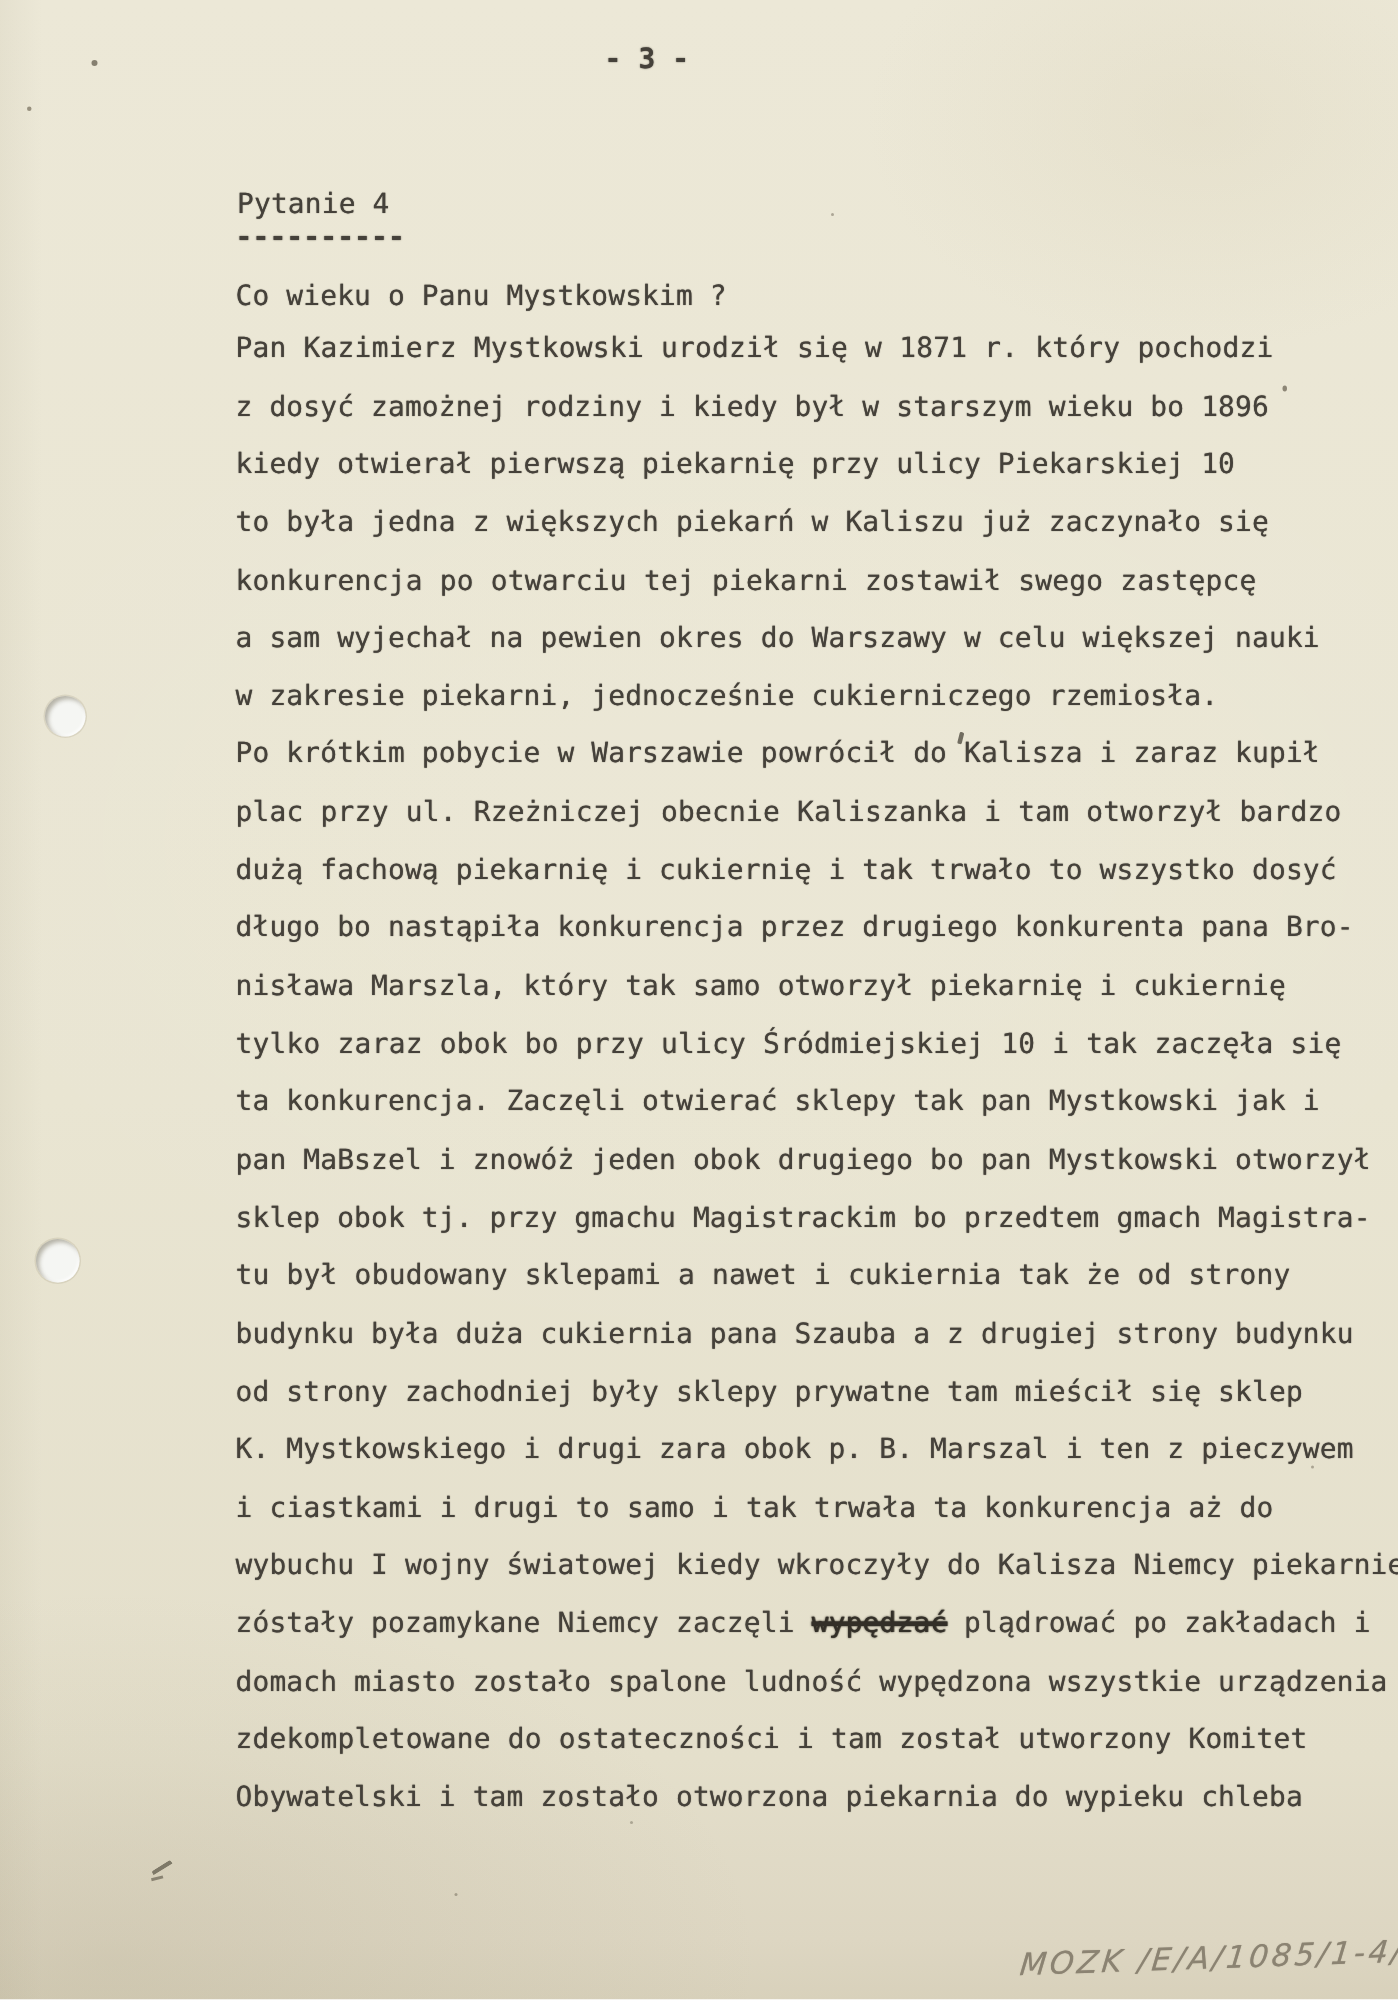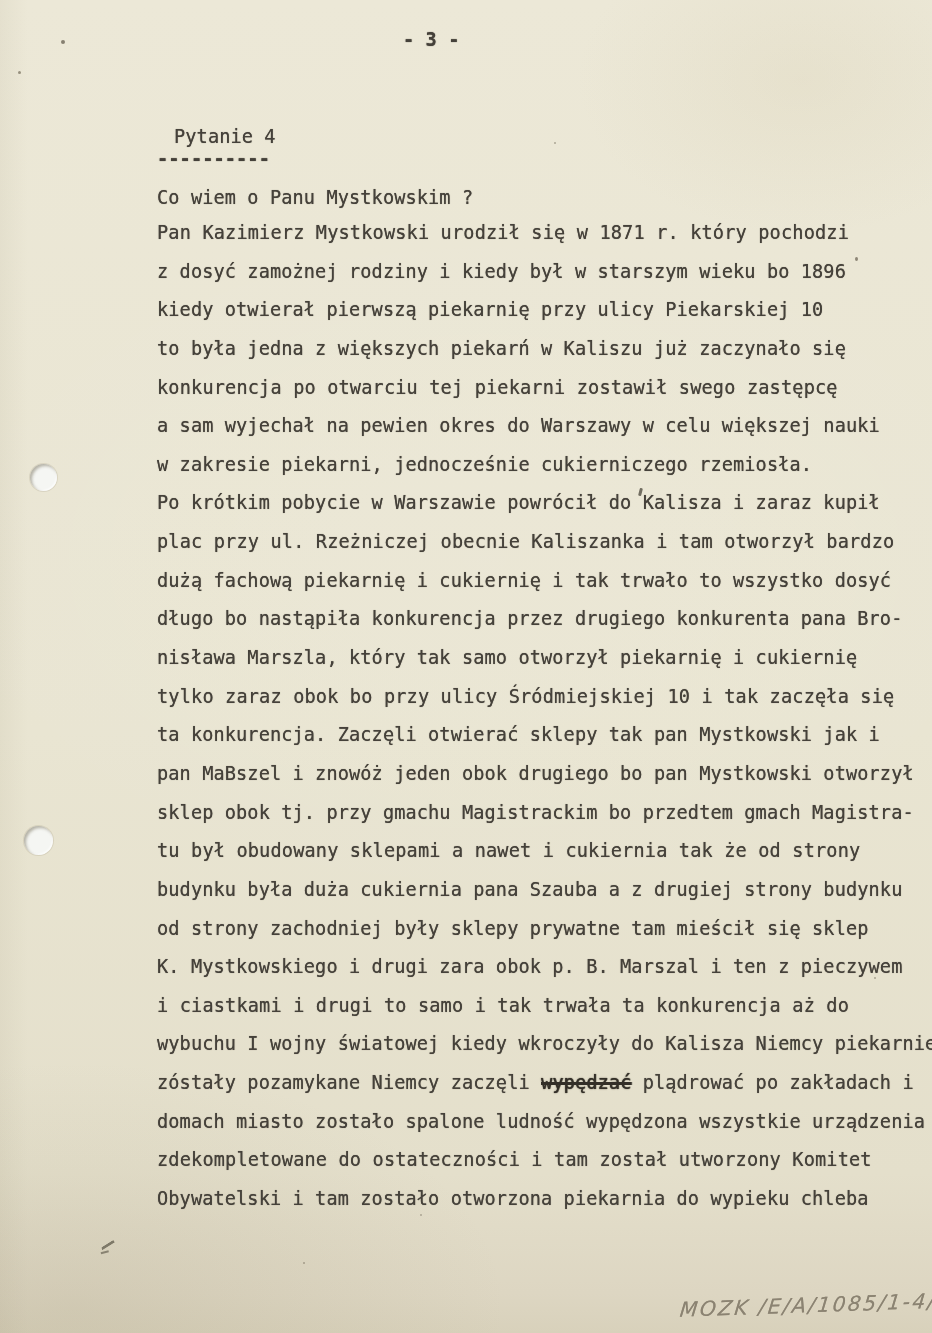--- a/index.html
+++ b/index.html
@@ -30,21 +30,21 @@
     letter-spacing: 0.1px;
     color: var(--ink, #45413a);
     text-shadow: 0 0 0.7px rgba(62,58,49,0.85);
   }
   .page-number {
     top: 31px;
     left: 403px;
     font-weight: bold;
     text-shadow: 0 0 1px rgba(50,46,38,0.9);
   }
-  .heading { top: 128px; left: 174px; }
+  .heading { top: 128px; left: 158px; }
   .heading-underline {
     top: 150px;
     left: 157px;
     font-weight: bold;
     text-shadow: 0 0 1px rgba(50,46,38,0.9);
   }
   .question { top: 189px; left: 157px; }
   .body-text {
     position: absolute;
     top: 214px;
@@ -129,21 +129,21 @@
     text-shadow: 0 0 0.6px rgba(139,131,114,0.7);
   }
 </style>
 </head>
 <body>
 
 <div class="paper">
   <div class="typed page-number">- 3 -</div>
   <div class="typed heading">Pytanie 4</div>
   <div class="typed heading-underline">----------</div>
-  <div class="typed question">Co wiem o Panu Mystkowskim ?</div>
+  <div class="typed question">Co wieku o Panu Mystkowskim ?</div>
 
   <div class="body-text"><div class="tline">Pan Kazimierz Mystkowski urodził się w 1871 r. który pochodzi</div><div class="tline">z dosyć zamożnej rodziny i kiedy był w starszym wieku bo 1896</div><div class="tline">kiedy otwierał pierwszą piekarnię przy ulicy Piekarskiej 10</div><div class="tline">to była jedna z większych piekarń w Kaliszu już zaczynało się</div><div class="tline">konkurencja po otwarciu tej piekarni zostawił swego zastępcę</div><div class="tline">a sam wyjechał na pewien okres do Warszawy w celu większej nauki</div><div class="tline">w zakresie piekarni, jednocześnie cukierniczego rzemiosła.</div><div class="tline">Po krótkim pobycie w Warszawie powrócił do Kalisza i zaraz kupił</div><div class="tline">plac przy ul. Rzeżniczej obecnie Kaliszanka i tam otworzył bardzo</div><div class="tline">dużą fachową piekarnię i cukiernię i tak trwało to wszystko dosyć</div><div class="tline">długo bo nastąpiła konkurencja przez drugiego konkurenta pana Bro-</div><div class="tline">nisława Marszla, który tak samo otworzył piekarnię i cukiernię</div><div class="tline">tylko zaraz obok bo przy ulicy Śródmiejskiej 10 i tak zaczęła się</div><div class="tline">ta konkurencja. Zaczęli otwierać sklepy tak pan Mystkowski jak i</div><div class="tline">pan MaBszel i znowóż jeden obok drugiego bo pan Mystkowski otworzył</div><div class="tline">sklep obok tj. przy gmachu Magistrackim bo przedtem gmach Magistra-</div><div class="tline">tu był obudowany sklepami a nawet i cukiernia tak że od strony</div><div class="tline">budynku była duża cukiernia pana Szauba a z drugiej strony budynku</div><div class="tline">od strony zachodniej były sklepy prywatne tam mieścił się sklep</div><div class="tline">K. Mystkowskiego i drugi zara obok p. B. Marszal i ten z pieczywem</div><div class="tline">i ciastkami i drugi to samo i tak trwała ta konkurencja aż do</div><div class="tline">wybuchu I wojny światowej kiedy wkroczyły do Kalisza Niemcy piekarnie</div><div class="tline"><span>zóstały pozamykane Niemcy zaczęli </span><span class="struck">wypędzać</span><span> plądrować po zakładach i</span></div><div class="tline">domach miasto zostało spalone ludność wypędzona wszystkie urządzenia</div><div class="tline">zdekompletowane do ostateczności i tam został utworzony Komitet</div><div class="tline">Obywatelski i tam zostało otworzona piekarnia do wypieku chleba</div></div>
 
   <div class="hole hole-top"></div>
   <div class="hole hole-bottom"></div>
 
   <div class="speck s1"></div>
   <div class="speck s2"></div>
   <div class="speck s3"></div>
   <div class="speck s4"></div>

